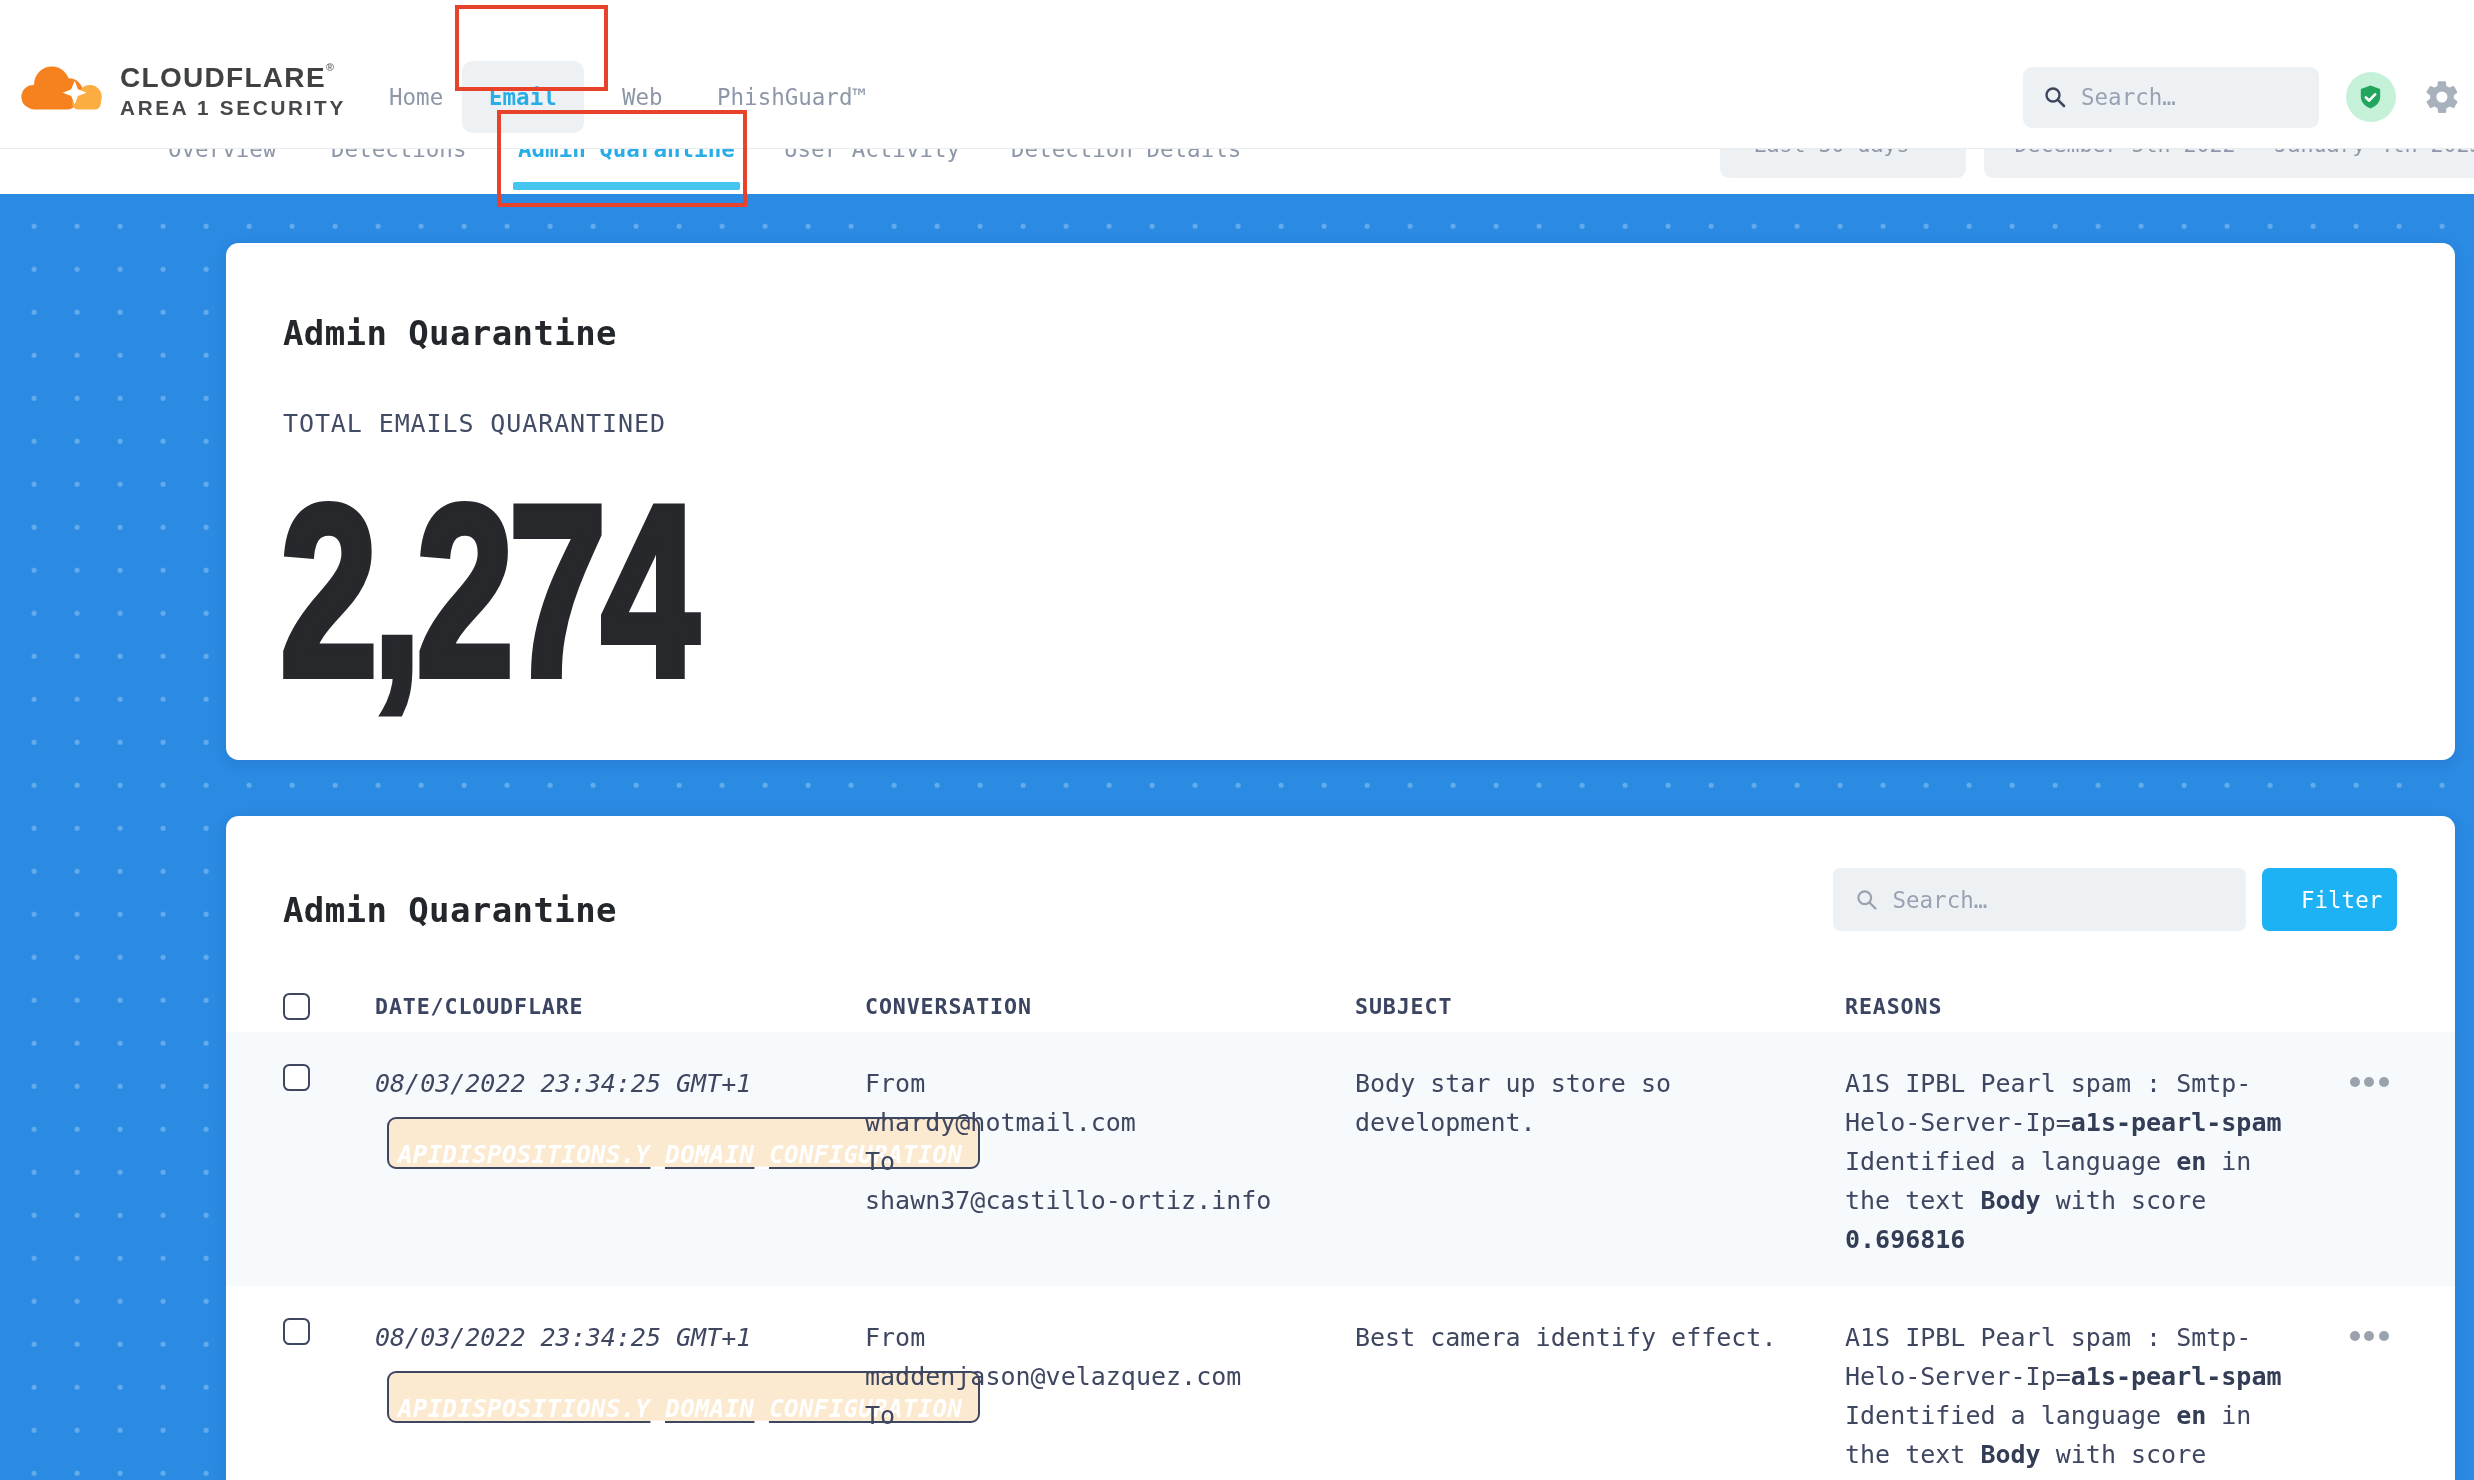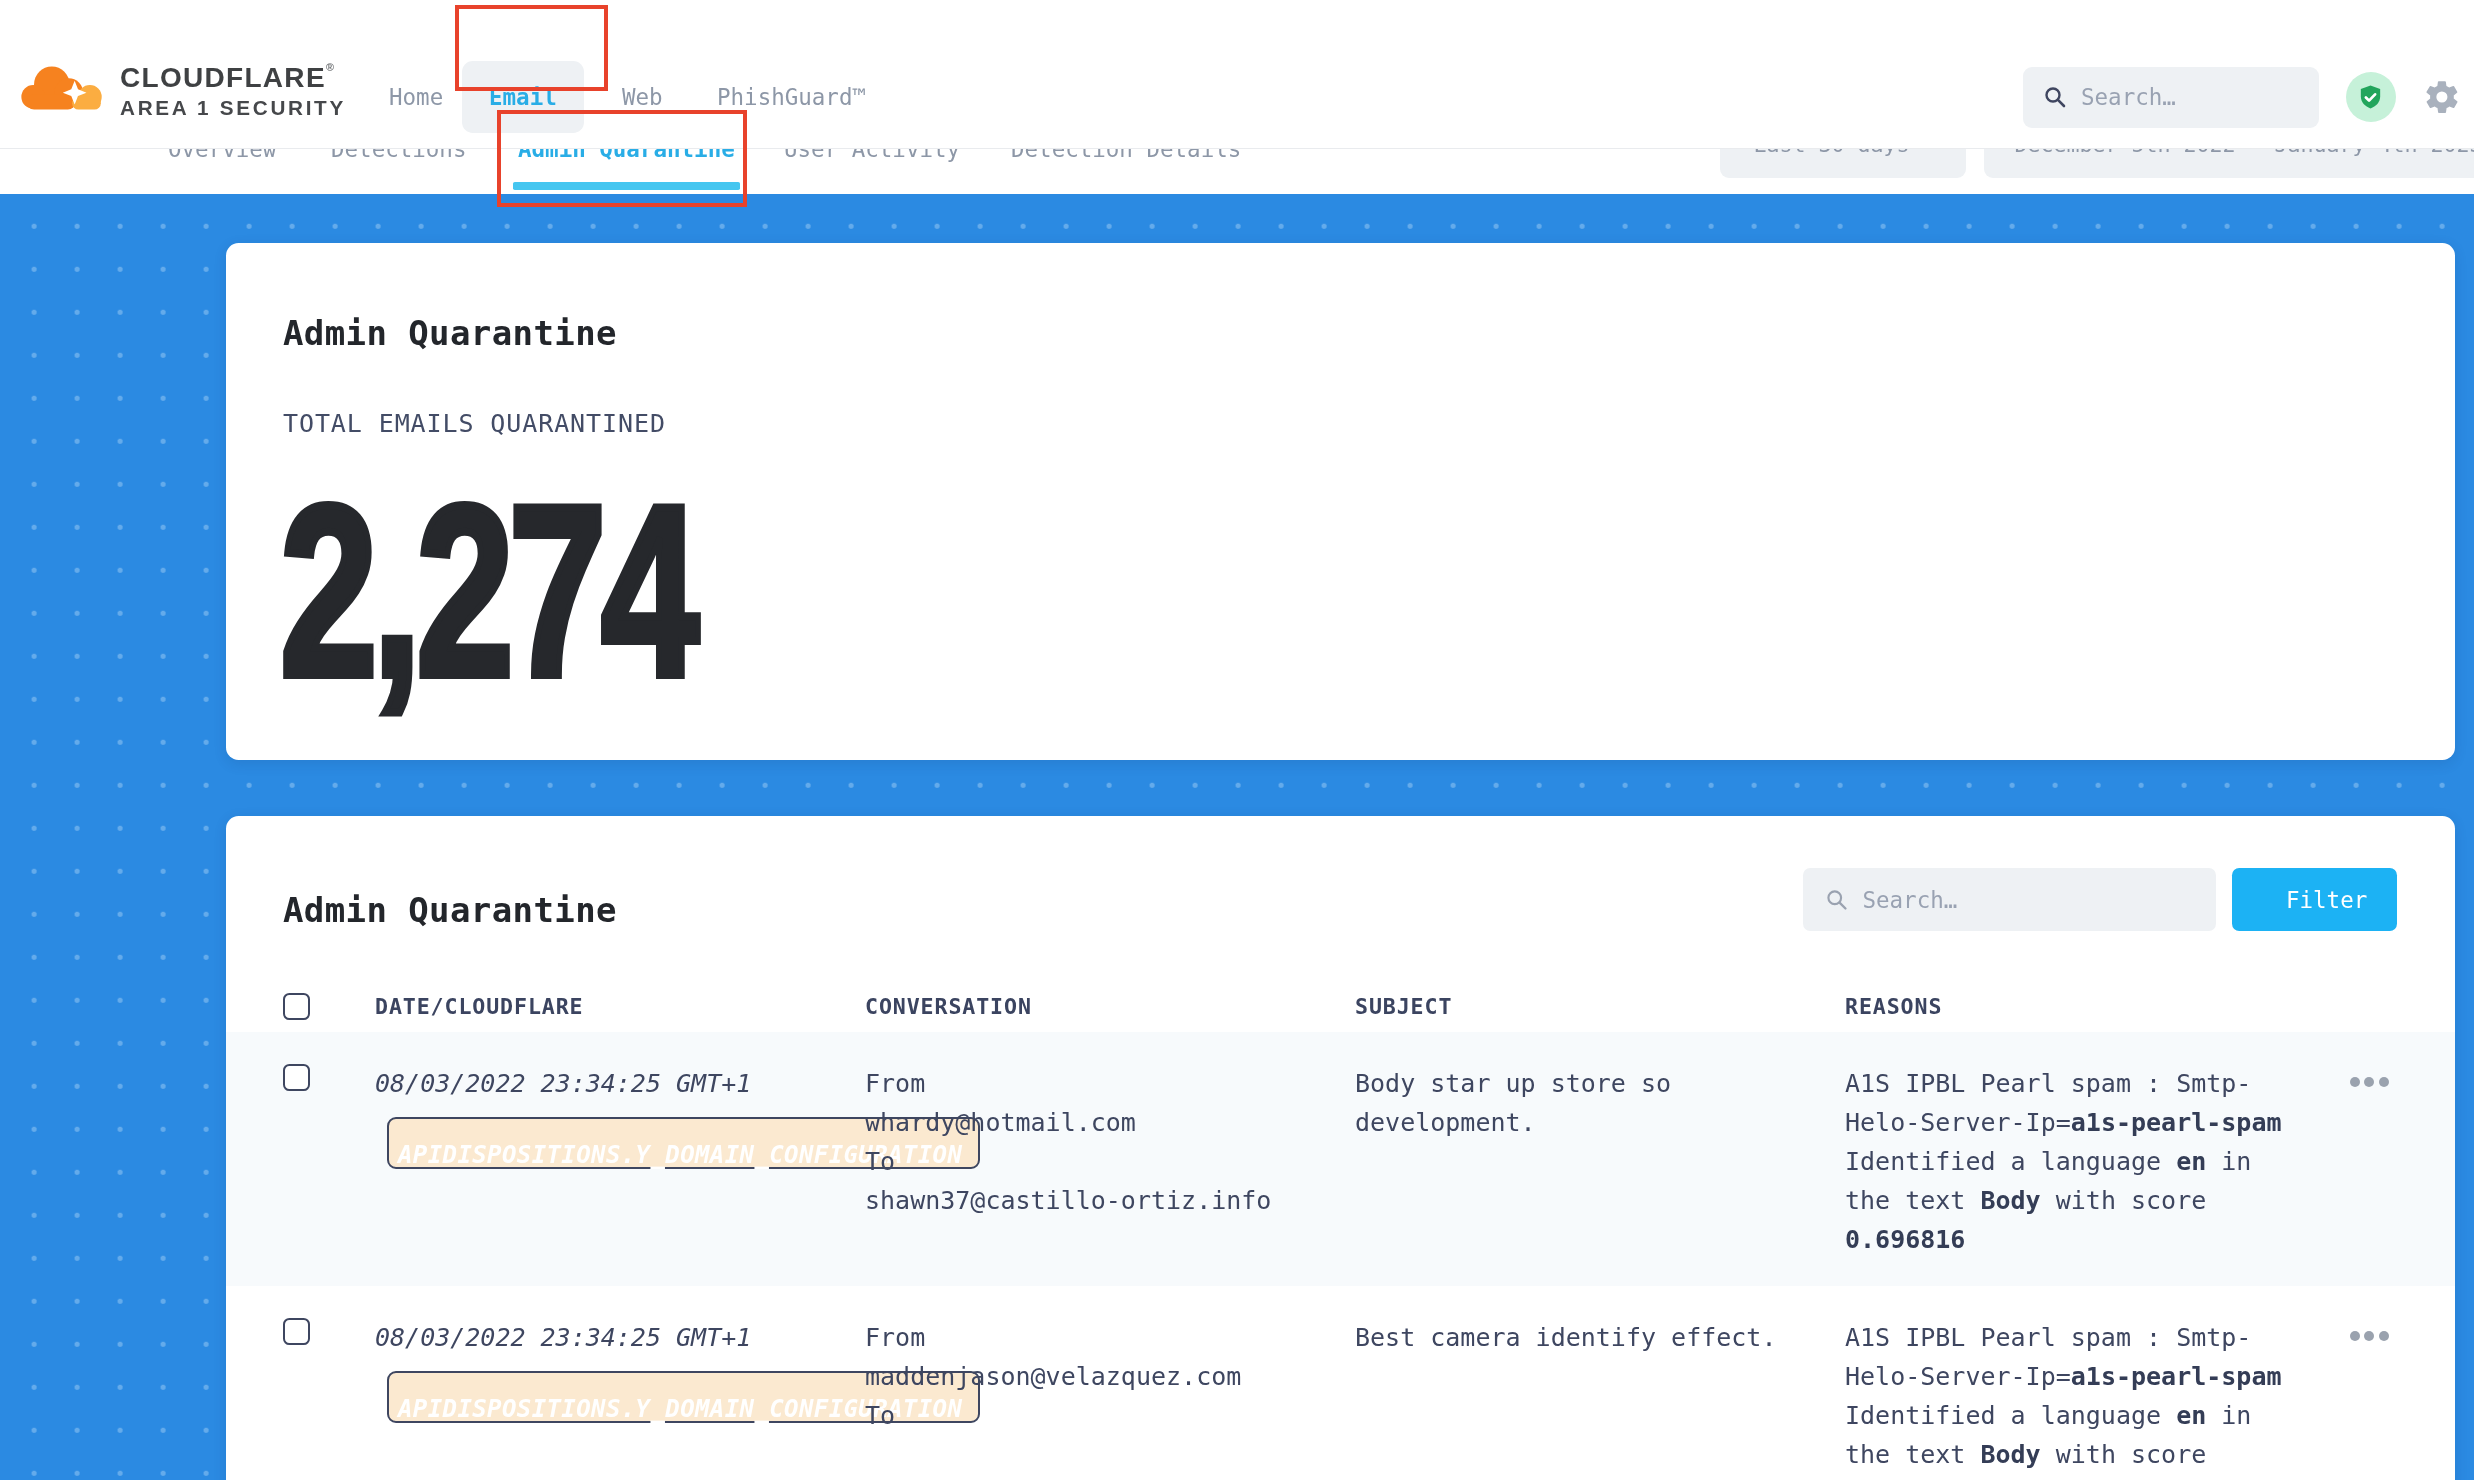--- a/index.html
+++ b/index.html
@@ -73,21 +73,21 @@
 
   .card-2{top:622px;height:907px;padding:0;}
   .card2-head{position:relative;margin:0 57px;padding-top:63px;height:117px;}
   .head-right{position:absolute;right:0.9px;top:52px;display:flex;gap:16px;}
   .search-pill-2{width:413px;height:63px;background:var(--pill);border-radius:7.2px;
     display:flex;align-items:center;padding:0 21.6px;gap:14.4px;}
   .search-pill-2 svg{width:23.4px;height:23.4px;color:#9aa2b0;flex:none;}
   .search-pill-2 input{background:transparent;border:none;outline:none;width:305px;
     font-family:inherit;font-size:22.5px;color:#5a6475;}
   .search-pill-2 input::placeholder{color:#99a2b2;}
-  .filter-btn{width:165px;height:63px;border:none;border-radius:7.2px;background:var(--filter);
+  .filter-btn{width:135px;height:63px;border:none;border-radius:7.2px;background:var(--filter);
     color:#fff;font-family:inherit;font-size:22.5px;cursor:pointer;padding-left:24px;}
 
   .grid{display:grid;grid-template-columns:57px 92px 490px 490px 490px 492px auto;}
   .thead{height:52px;align-items:center;margin-top:47px;}
   .th{font-size:21.6px;font-weight:bold;letter-spacing:0.9px;color:#3b4460;}
   .checkbox{width:27px;height:27px;border:2.2px solid #3e4660;border-radius:6.3px;background:#fff;cursor:pointer;}
   .row{padding:32px 0 27px;min-height:247px;align-items:start;}
   .row.alt{background:var(--row-alt);}
   .cell{font-size:25px;line-height:39px;color:var(--ink);}
   .cell-date{position:relative;z-index:1;white-space:nowrap;font-style:italic;}

